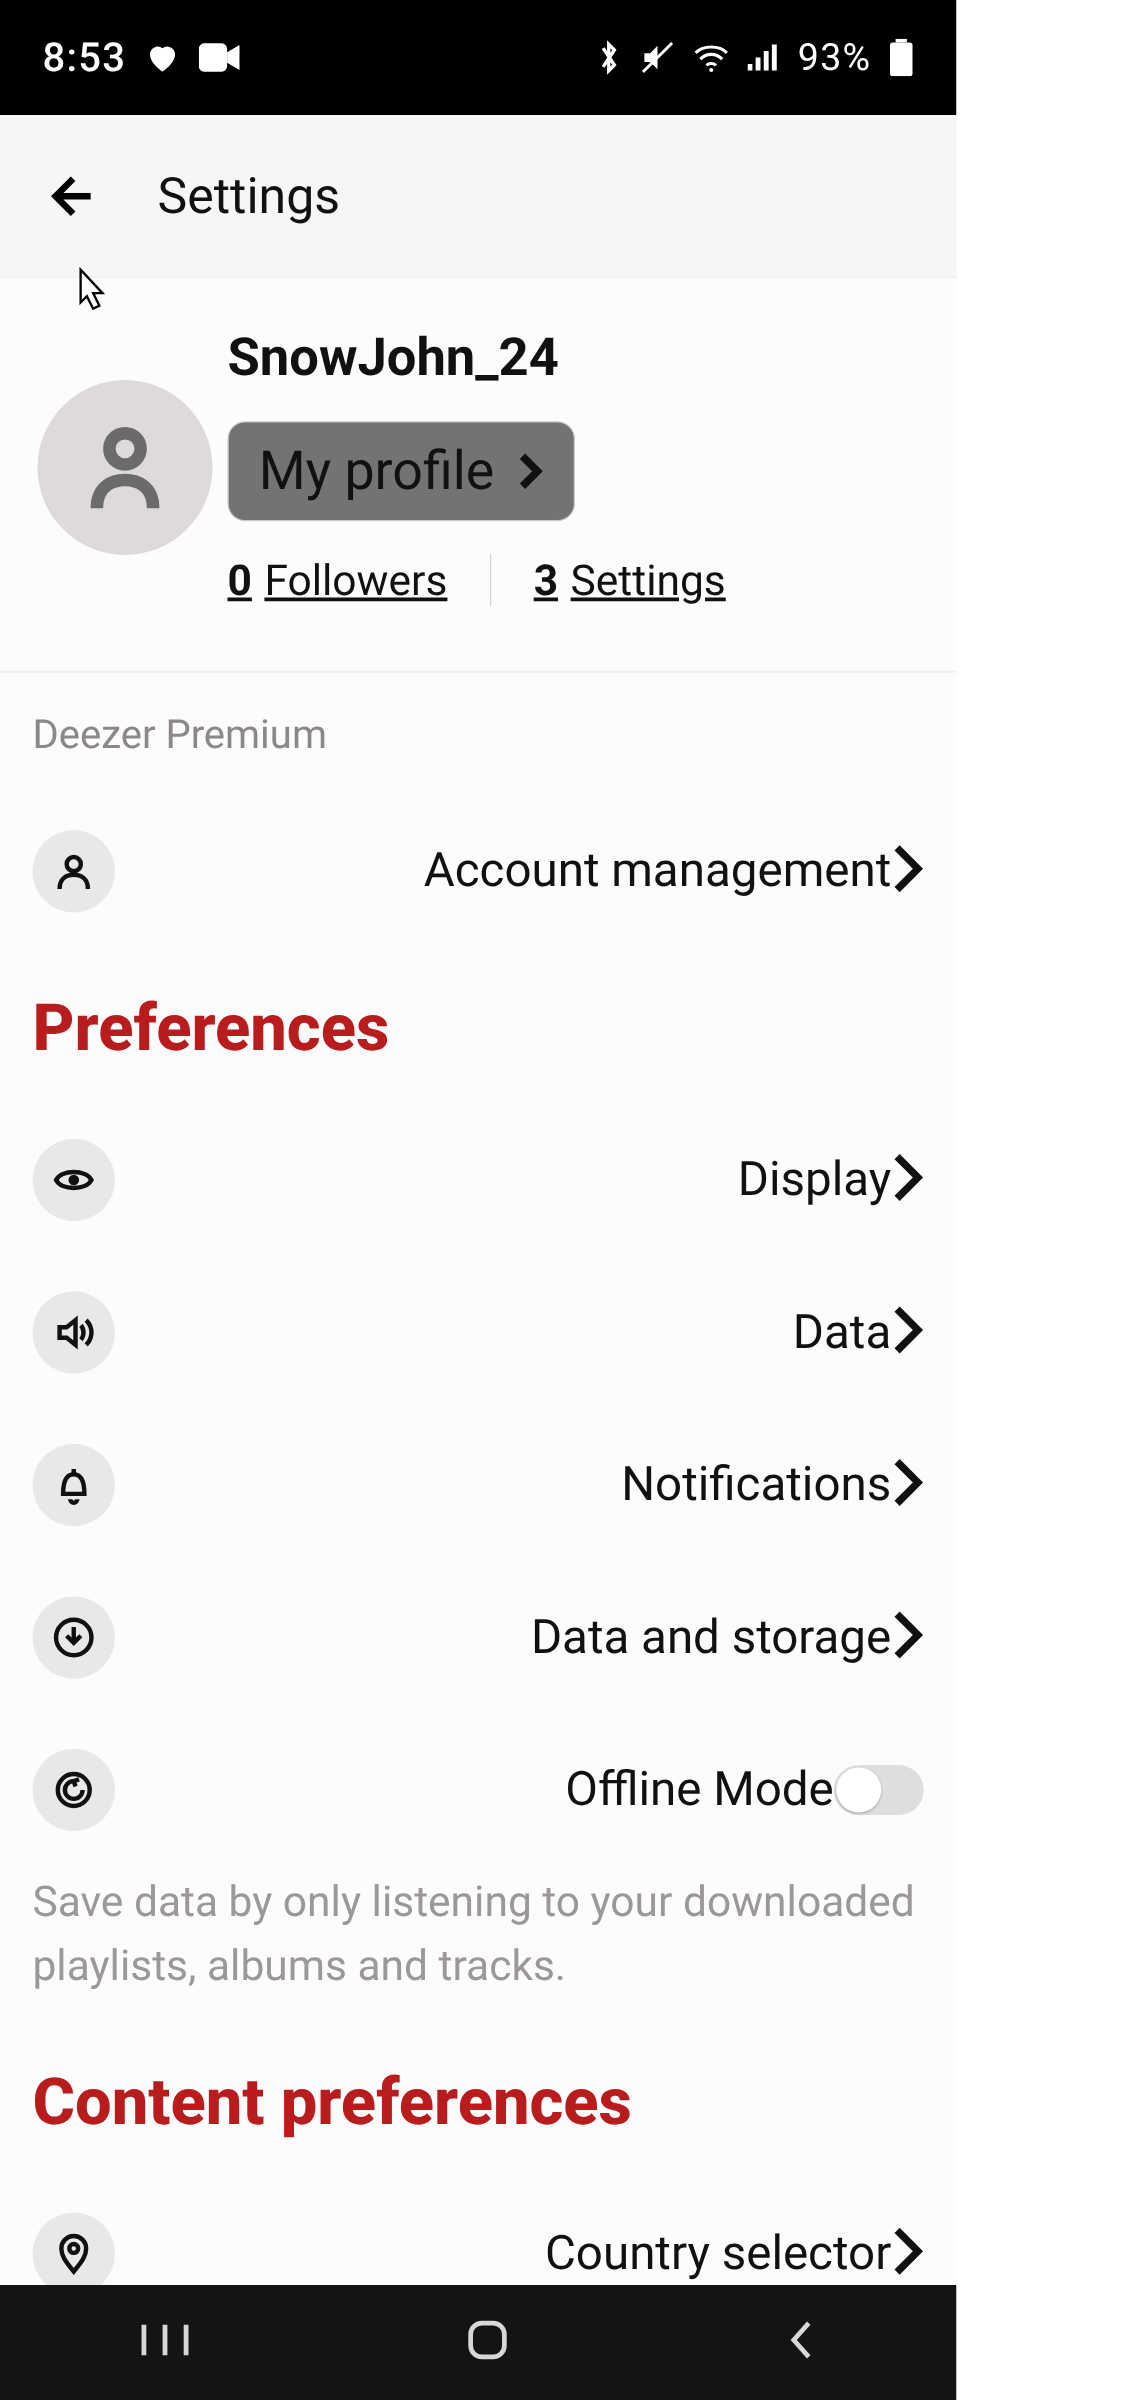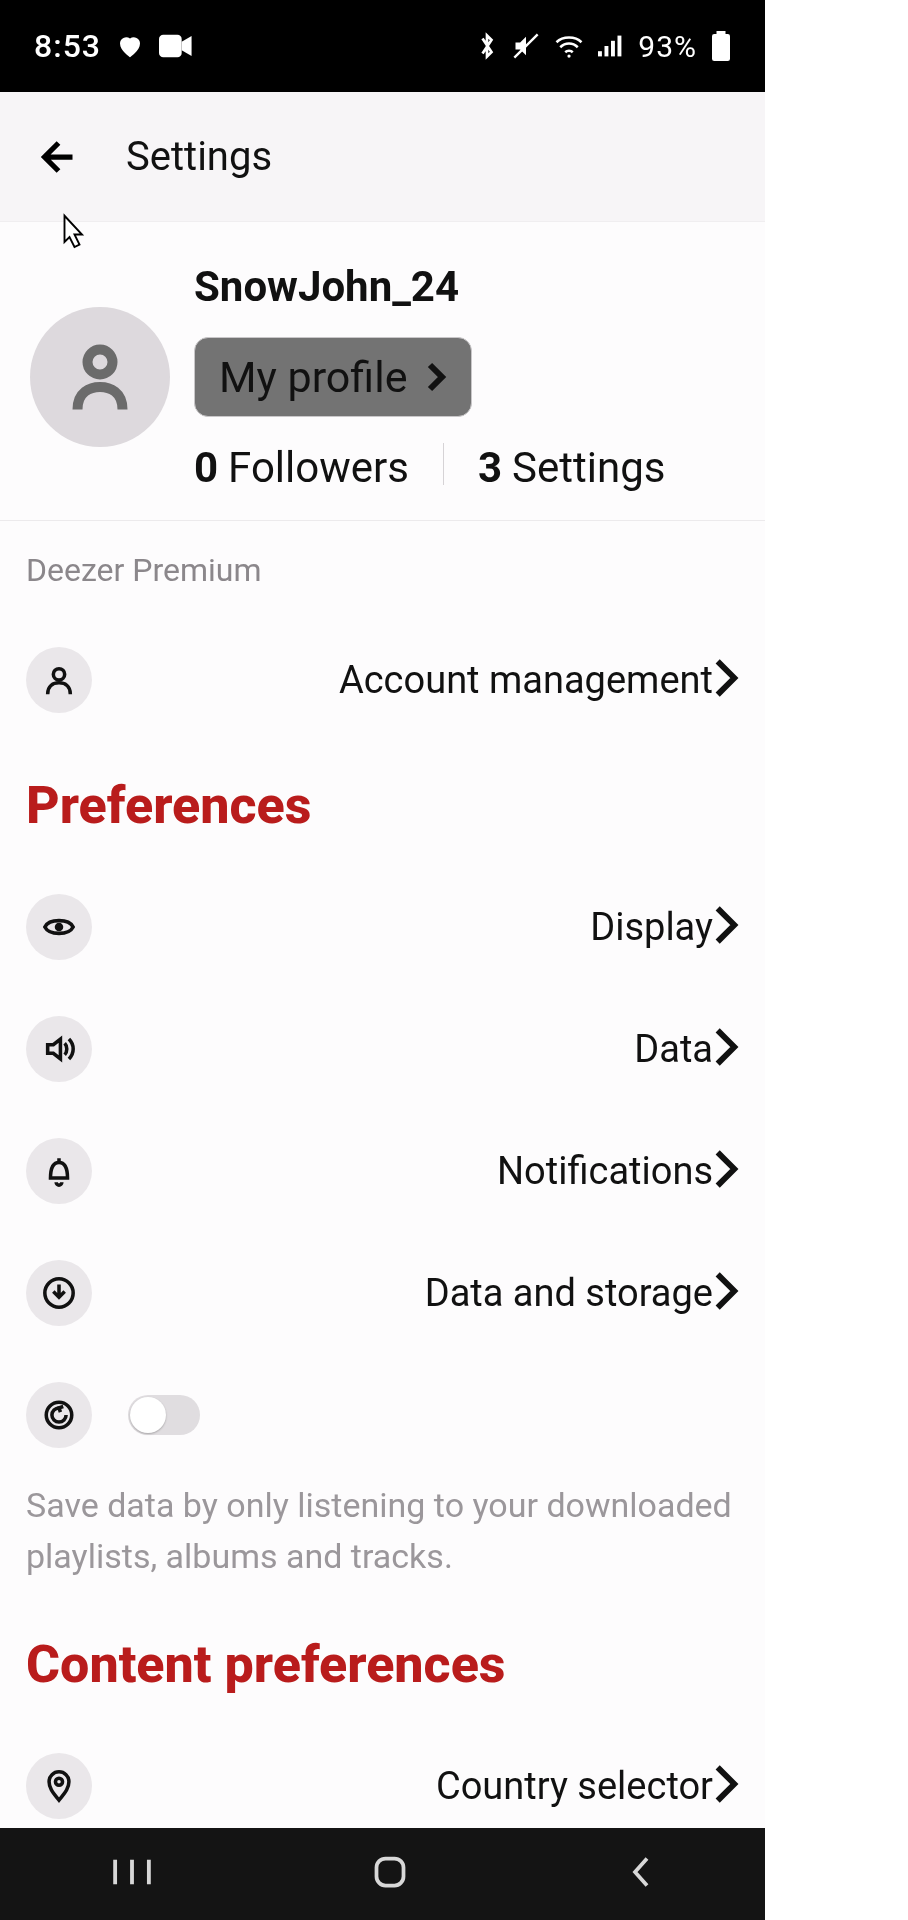--- a/index.html
+++ b/index.html
@@ -16,28 +16,28 @@
   
   .app-header { height: 130px; background: #f7f5f7; display: flex; align-items: center; padding: 0 20px; position: relative; border-bottom: 1px solid #f0eef0; text-align: right; }
   .back-btn { width: 70px; height: 70px; display:flex; align-items:center; justify-content:center; }
   .back-btn svg { width: 42px; height: 42px; stroke: #000; stroke-width: 3; fill:none; }
   .cursor { position:absolute; left:52px; top:120px; width:40px; height:40px; pointer-events:none; }
   .cursor svg { width:40px; height:40px; fill:#fff; stroke:#000; stroke-width:1.5; }
   .header-title { font-size: 40px; margin-left: 36px; color:#111; }
   
   .content { flex:1; overflow:hidden; background:#fdfcfd; }
   
-  .profile { padding: 40px 30px 28px 30px; display:flex; align-items:center; gap: 24px; border-bottom: 1px solid #eceaec; }
+  .profile { padding: 40px 30px 52px 30px; display:flex; align-items:center; gap: 12px; border-bottom: 1px solid #eceaec; }
   .avatar { width: 140px; height: 140px; border-radius: 50%; background: #ddd9dd; display:flex; align-items:center; justify-content:center; }
   .avatar svg { width:60px; height:70px; stroke:#6b6b6b; stroke-width:4; fill:none; }
   .profile-info { display:flex; flex-direction:column; gap: 26px; }
   .username { font-size: 42px; font-weight: 700; color:#111; }
   .profile-btn { align-self:flex-start; border:1.5px solid #c9c7c9; border-radius: 14px; padding: 14px 24px; display:flex; align-items:center; gap: 18px; font-size: 43px; color:#111; background:#737373; }
   .profile-btn svg { width:22px; height:30px; stroke:#111; stroke-width:4; fill:none; }
-  .follow-row { display:flex; align-items:flex-start; font-size: 42px; color:#111; }
+  .follow-row { display:flex; align-items:flex-end; font-size: 34px; color:#111;text-decoration:underline; }
   .follow-row .sep { width:1px; height:42px; background:#d6d3d6; margin: 0 34px; }
   .follow-row .num { font-weight:700; margin-right:10px; }
   
   .section { padding: 0 22px; }
   .section-label-sm { font-size: 32px; color:#8b878b; padding: 30px 0 30px 4px; }
   .section-label-lg { font-size: 52px; font-weight: 800; color:#b91c1c; padding: 34px 0 30px 4px; }
   .row { display:flex; align-items:center; padding: 28px 4px; }
   .row-icon { width: 66px; height:66px; border-radius:50%; background:#eae7ea; display:flex; align-items:center; justify-content:center; margin-right: 36px; }
   .row-icon svg { width:34px; height:34px; stroke:#111; stroke-width:2.5; fill:none; }
   .row-label { font-size: 38px; color:#111; flex:1;text-align:right; }
@@ -225,20 +225,21 @@
       </div>
 
       <div class="row">
         <div class="row-icon">
           <svg viewBox="0 0 24 24">
               <circle cx="12" cy="12" r="9"></circle>
               <path d="M12 7 A5 5 0 1 0 17 12"></path>
               <path d="M15 6 L12 7 L13 10"></path>
             </svg>
         </div>
+        <div class="row-label">Offline Mode</div>
         <div class="toggle">
             <div class="knob"></div>
           </div>
       </div>
       <div class="desc">Save data by only listening to your downloaded playlists, albums and tracks.</div>
     </div>
 
     <div class="section">
       <div class="section-label-lg">Content preferences</div>
       <div class="row">

